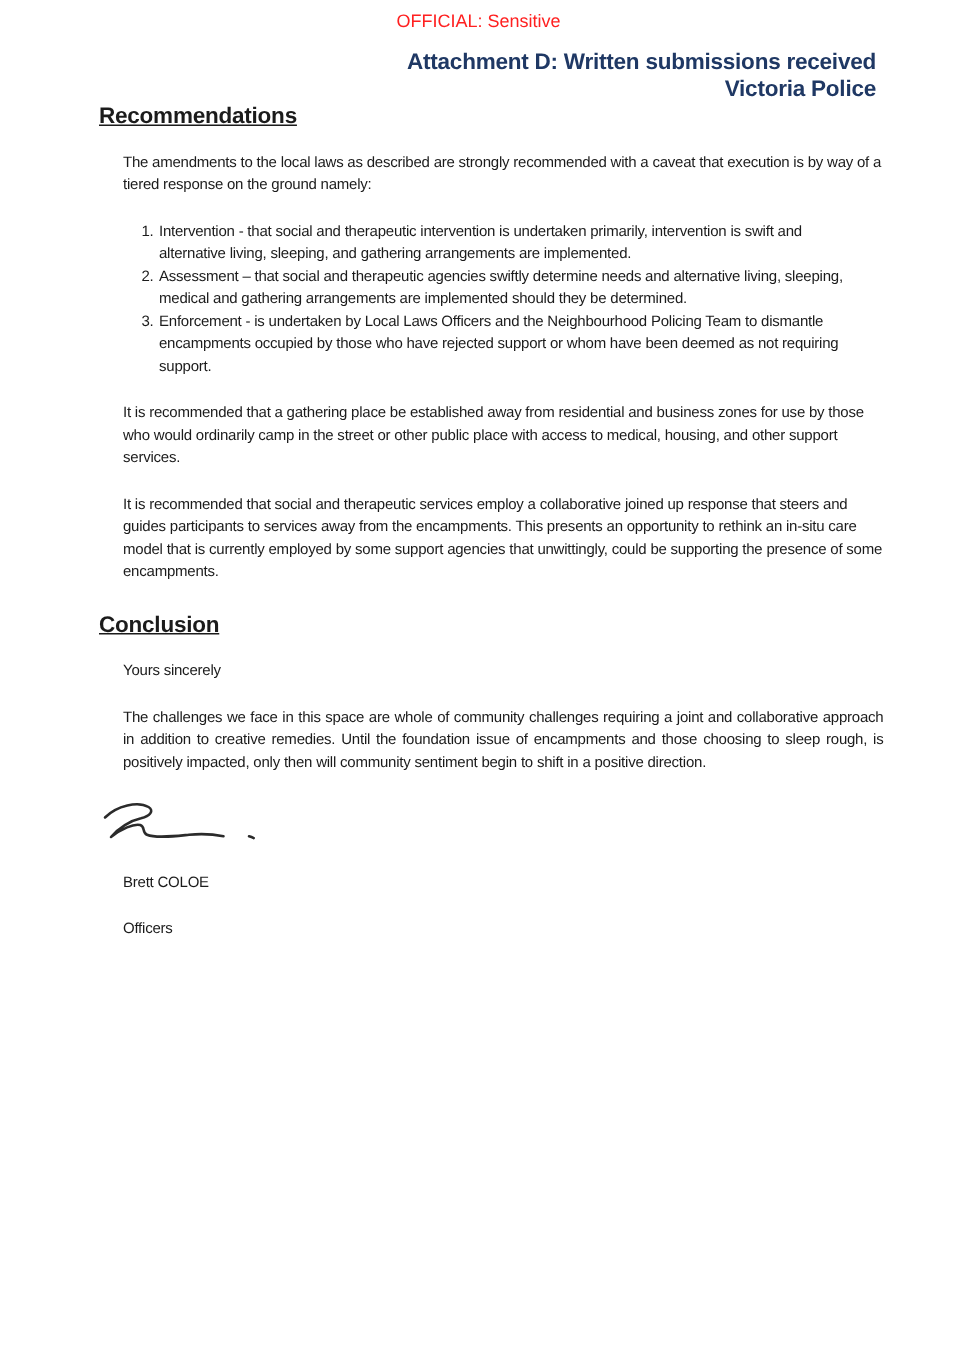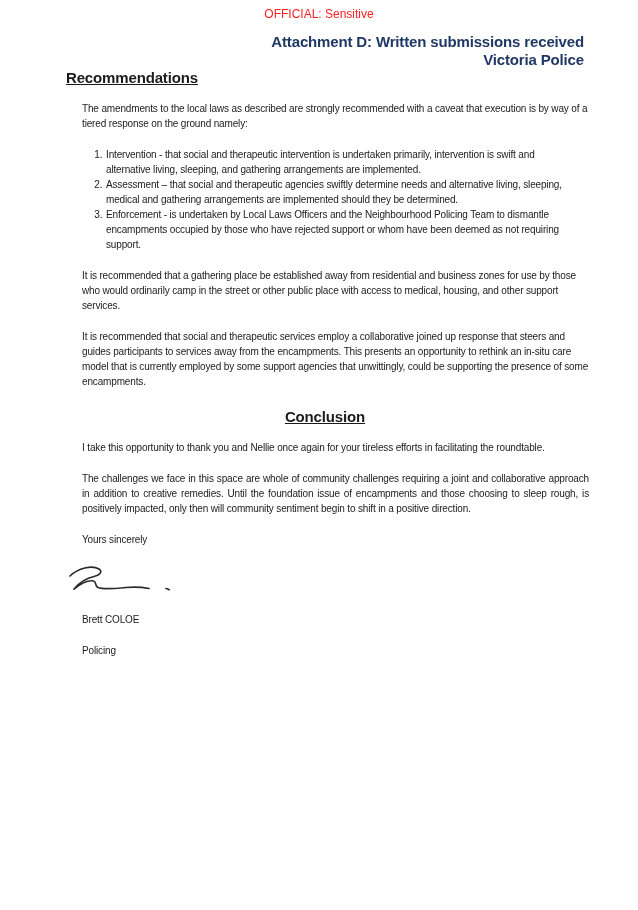--- a/index.html
+++ b/index.html
@@ -41,21 +41,21 @@
   .doc-header-line.org { margin-top: 3px; text-align: right; }
   .section-heading {
     margin: 0;
     margin-top: 3px;
     font-size: 15px;
     line-height: 15px;
     font-weight: bold;
     text-decoration: underline;
     color: #1b1b1b;
   }
-  .section-heading.conclusion { margin-top: 20px; text-align: center; }
+  .section-heading.conclusion { margin-top: 20px; }
   p.body {
     margin: 16px;
     width: 507px;
     text-align: left;
   }
   p.body.justify { text-align: justify; }
   .intro { margin-top: 14px; }
   .tier-list {
     margin: 11px 0 0 0;
     padding-left: 39px;
@@ -113,36 +113,35 @@
     </ol>
 
 
     <p class="body para-c">It is recommended that a gathering place be established away from residential and business zones for use by those who would ordinarily camp in the street or other public place with access to medical, housing, and other support services.</p>
 
     <p class="body para-d">It is recommended that social and therapeutic services employ a collaborative joined up response that steers and guides participants to services away from the encampments.  This presents an opportunity to rethink an in-situ care model that is currently employed by some support agencies that unwittingly, could be supporting the presence of some encampments.</p>
 
 
     <h2 class="section-heading conclusion">Conclusion</h2>
 
-    <p class="body justify c-para-1">I take this opportunity to thank you and Nellie once again for your tireless efforts in facilitating the roundtable.</p>
+
+    <p class="body valediction">Yours sincerely</p>
 
     <p class="body justify c-para-2">The challenges we face in this space are whole of community challenges requiring a joint and collaborative approach in addition to creative remedies.  Until the foundation issue of encampments and those choosing to sleep rough, is positively impacted, only then will community sentiment begin to shift in a positive direction.</p>
-
-    <p class="body valediction">Yours sincerely</p>
 
     <svg class="signature" width="115" height="33" viewBox="0 0 115 33">
       <path d="M4 13 C 12 5, 26 2, 33 6 C 37 8.5, 34 12, 28 13.5 C 21 15, 13 20, 8 26
                C 15 20.5, 23 17, 27.5 18 C 31 19, 28.5 23, 32 24.5
                C 38 27, 50 25.5, 60 24.5 C 70 23.5, 78 24.5, 83 25.5" fill="none" stroke="#2b2b2b" stroke-width="1.7" stroke-linecap="round" stroke-linejoin="round"></path>
       <path d="M100 25.5 c 1.5 0.4, 2.6 0.9, 3.2 1.2" fill="none" stroke="#2b2b2b" stroke-width="1.7" stroke-linecap="round"></path>
     </svg>
 
     <p class="body signer-name">Brett COLOE</p>
 
-    <p class="body signer-title">Policing</p>
+    <p class="body signer-title">Officers</p>
 
   </div>
 
   <div class="page-number">Page 3 of 3</div>
 
   <div class="classification bottom">OFFICIAL: Sensitive</div>
 
 </div>
 
 </body></html>

